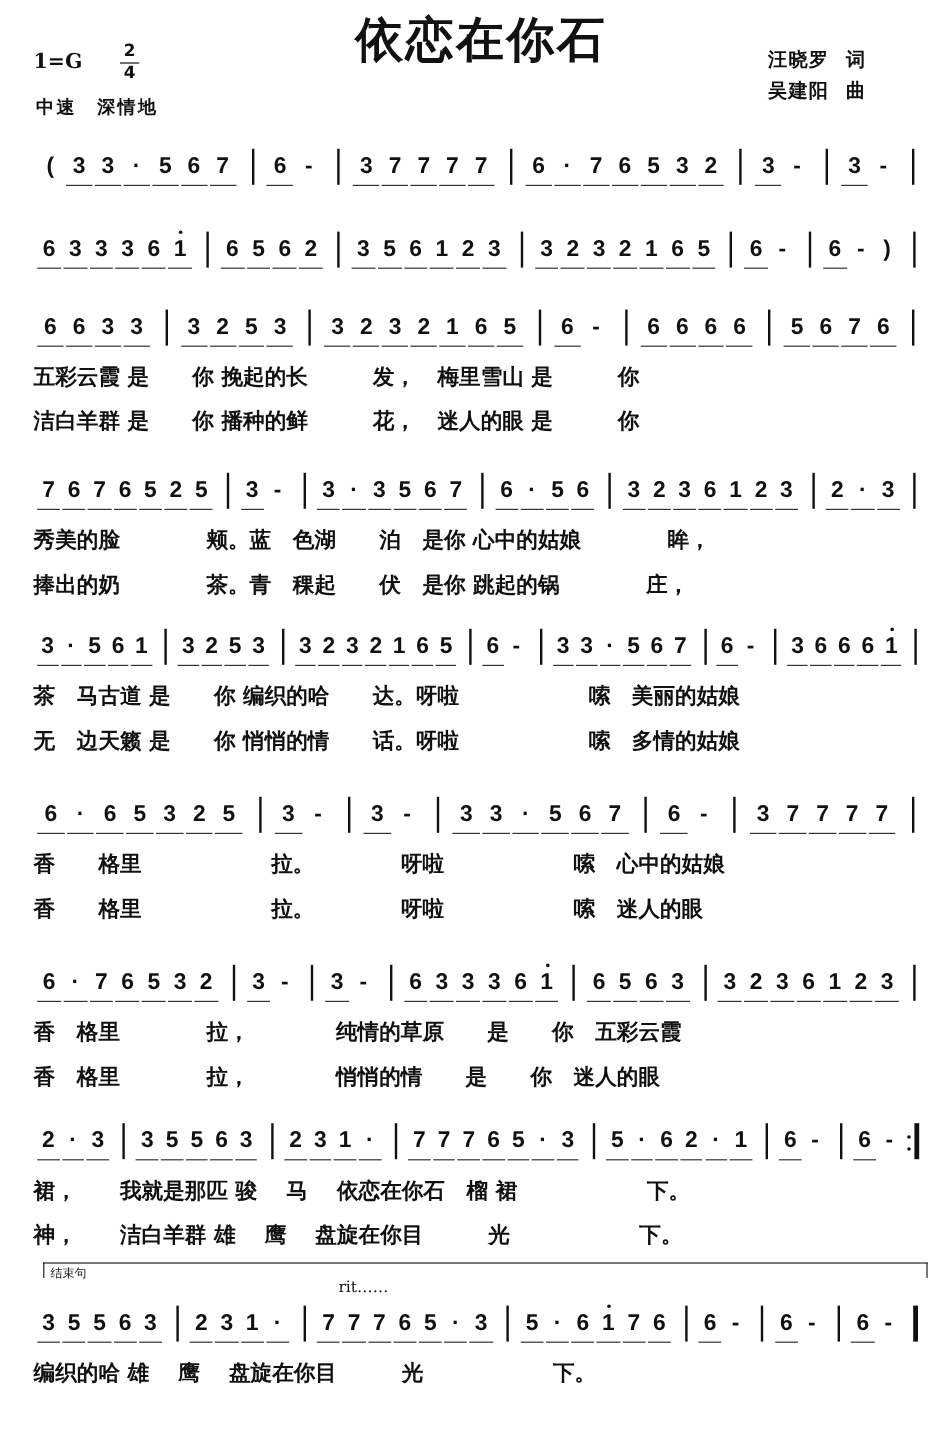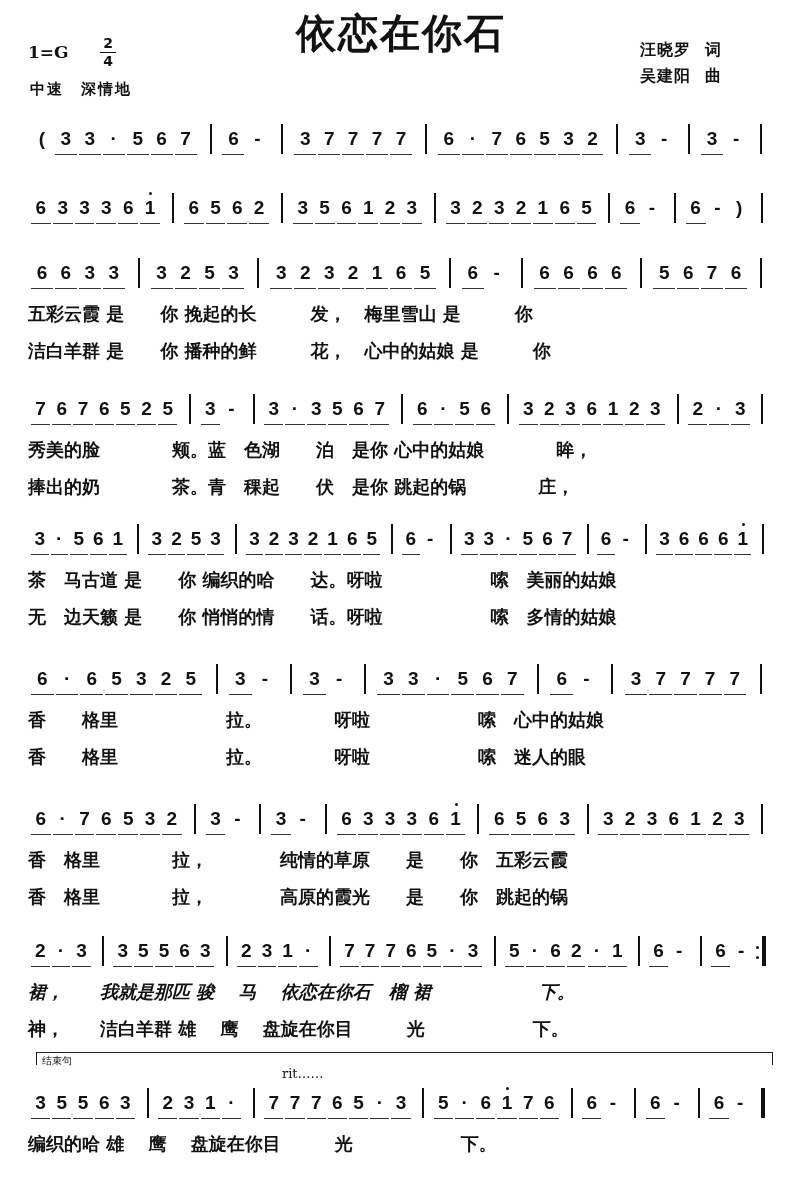--- a/index.html
+++ b/index.html
@@ -214,21 +214,21 @@
         <div class="ul" style="left: 653.323px; width: 21.9355px; top: 26px;"></div>
         <span class="n" style="left: 681.226px;">6</span>
         <div class="ul" style="left: 677.258px; width: 21.9355px; top: 26px;"></div>
         <span class="n" style="left: 705.161px;">7</span>
         <div class="ul" style="left: 701.194px; width: 21.9355px; top: 26px;"></div>
         <span class="n" style="left: 729.097px;">6</span>
         <div class="ul" style="left: 725.129px; width: 21.9355px; top: 26px;"></div>
         <div class="bl" style="left: 760.032px;"></div>
       </div>
       <div class="lyr" style="left: 28px; top: 40px;">五彩云霞 是　　你 挽起的长　　　发，　梅里雪山 是　　　你</div>
-      <div class="lyr" style="left: 28px; top: 77px;">洁白羊群 是　　你 播种的鲜　　　花，　心中的姑娘 是　　　你</div>
+      <div class="lyr" style="left: 28px; top: 77px;">洁白羊群 是　　你 播种的鲜　　　花，　迷人的眼 是　　　你</div>
     </div>
     <div class="row" style="top: 398px;">
       <div class="notes">
         <span class="n" style="left: 33.6px;">7</span>
         <div class="ul" style="left: 31px; width: 19.2px; top: 26px;"></div>
         <span class="n" style="left: 54.8px;">6</span>
         <div class="ul" style="left: 52.2px; width: 19.2px; top: 26px;"></div>
         <span class="n" style="left: 76px;">7</span>
         <div class="ul" style="left: 73.4px; width: 19.2px; top: 26px;"></div>
         <span class="n" style="left: 97.2px;">6</span>
@@ -481,21 +481,21 @@
         <div class="ul" style="left: 663.882px; width: 19.8235px; top: 26px;"></div>
         <span class="n" style="left: 688.618px;">1</span>
         <div class="ul" style="left: 685.706px; width: 19.8235px; top: 26px;"></div>
         <span class="n" style="left: 710.441px;">2</span>
         <div class="ul" style="left: 707.529px; width: 19.8235px; top: 26px;"></div>
         <span class="n" style="left: 732.265px;">3</span>
         <div class="ul" style="left: 729.353px; width: 19.8235px; top: 26px;"></div>
         <div class="bl" style="left: 761.088px;"></div>
       </div>
       <div class="lyr" style="left: 28px; top: 40px;">香　格里　　　　拉，　　　　纯情的草原　　是　　你　五彩云霞</div>
-      <div class="lyr" style="left: 28px; top: 77px;">香　格里　　　　拉，　　　　高原的霞光　　是　　你　跳起的锅</div>
+      <div class="lyr" style="left: 28px; top: 77px;">香　格里　　　　拉，　　　　悄悄的情　　是　　你　迷人的眼</div>
     </div>
     <div class="row" style="top: 940px;">
       <div class="notes">
         <span class="n" style="left: 33.3056px;">2</span>
         <div class="ul" style="left: 31px; width: 18.6111px; top: 26px;"></div>
         <span class="n" style="left: 53.9167px;">·</span>
         <div class="ul" style="left: 51.6111px; width: 18.6111px; top: 26px;"></div>
         <span class="n" style="left: 74.5278px;">3</span>
         <div class="ul" style="left: 72.2222px; width: 18.6111px; top: 26px;"></div>
         <div class="bl" style="left: 102.139px;"></div>
@@ -551,21 +551,21 @@
         <div class="ul" style="left: 649.333px; width: 18.6111px; top: 26px;"></div>
         <span class="n" style="left: 672.25px;">-</span>
         <div class="bl" style="left: 699.861px;"></div>
         <span class="n" style="left: 713.472px;">6</span>
         <div class="ul" style="left: 711.167px; width: 18.6111px; top: 26px;"></div>
         <span class="n" style="left: 734.083px;">-</span>
         <div class="bl" style="left: 761.694px; width: 4px;"></div>
         <div class="dot" style="left: 755.694px; top: 6px;"></div>
         <div class="dot" style="left: 755.694px; top: 16px;"></div>
       </div>
-      <div class="lyr" style="left: 28px; top: 40px; font-style: italic;">裙，　　我就是那匹 骏　 马　 依恋在你石　榴 裙　　　　　　下。</div>
+      <div class="lyr" style="left: 28px; top: 40px;">裙，　　我就是那匹 骏　 马　 依恋在你石　榴 裙　　　　　　下。</div>
       <div class="lyr" style="left: 28px; top: 77px;">神，　　洁白羊群 雄　 鹰　 盘旋在你目　　　光　　　　　　下。</div>
     </div>
     <div class="row" style="top: 1092px;">
       <div class="notes">
         <span class="n" style="left: 33.6px;">3</span>
         <div class="ul" style="left: 31px; width: 19.2px; top: 26px;"></div>
         <span class="n" style="left: 54.8px;">5</span>
         <div class="ul" style="left: 52.2px; width: 19.2px; top: 26px;"></div>
         <span class="n" style="left: 76px;">5</span>
         <div class="ul" style="left: 73.4px; width: 19.2px; top: 26px;"></div>

